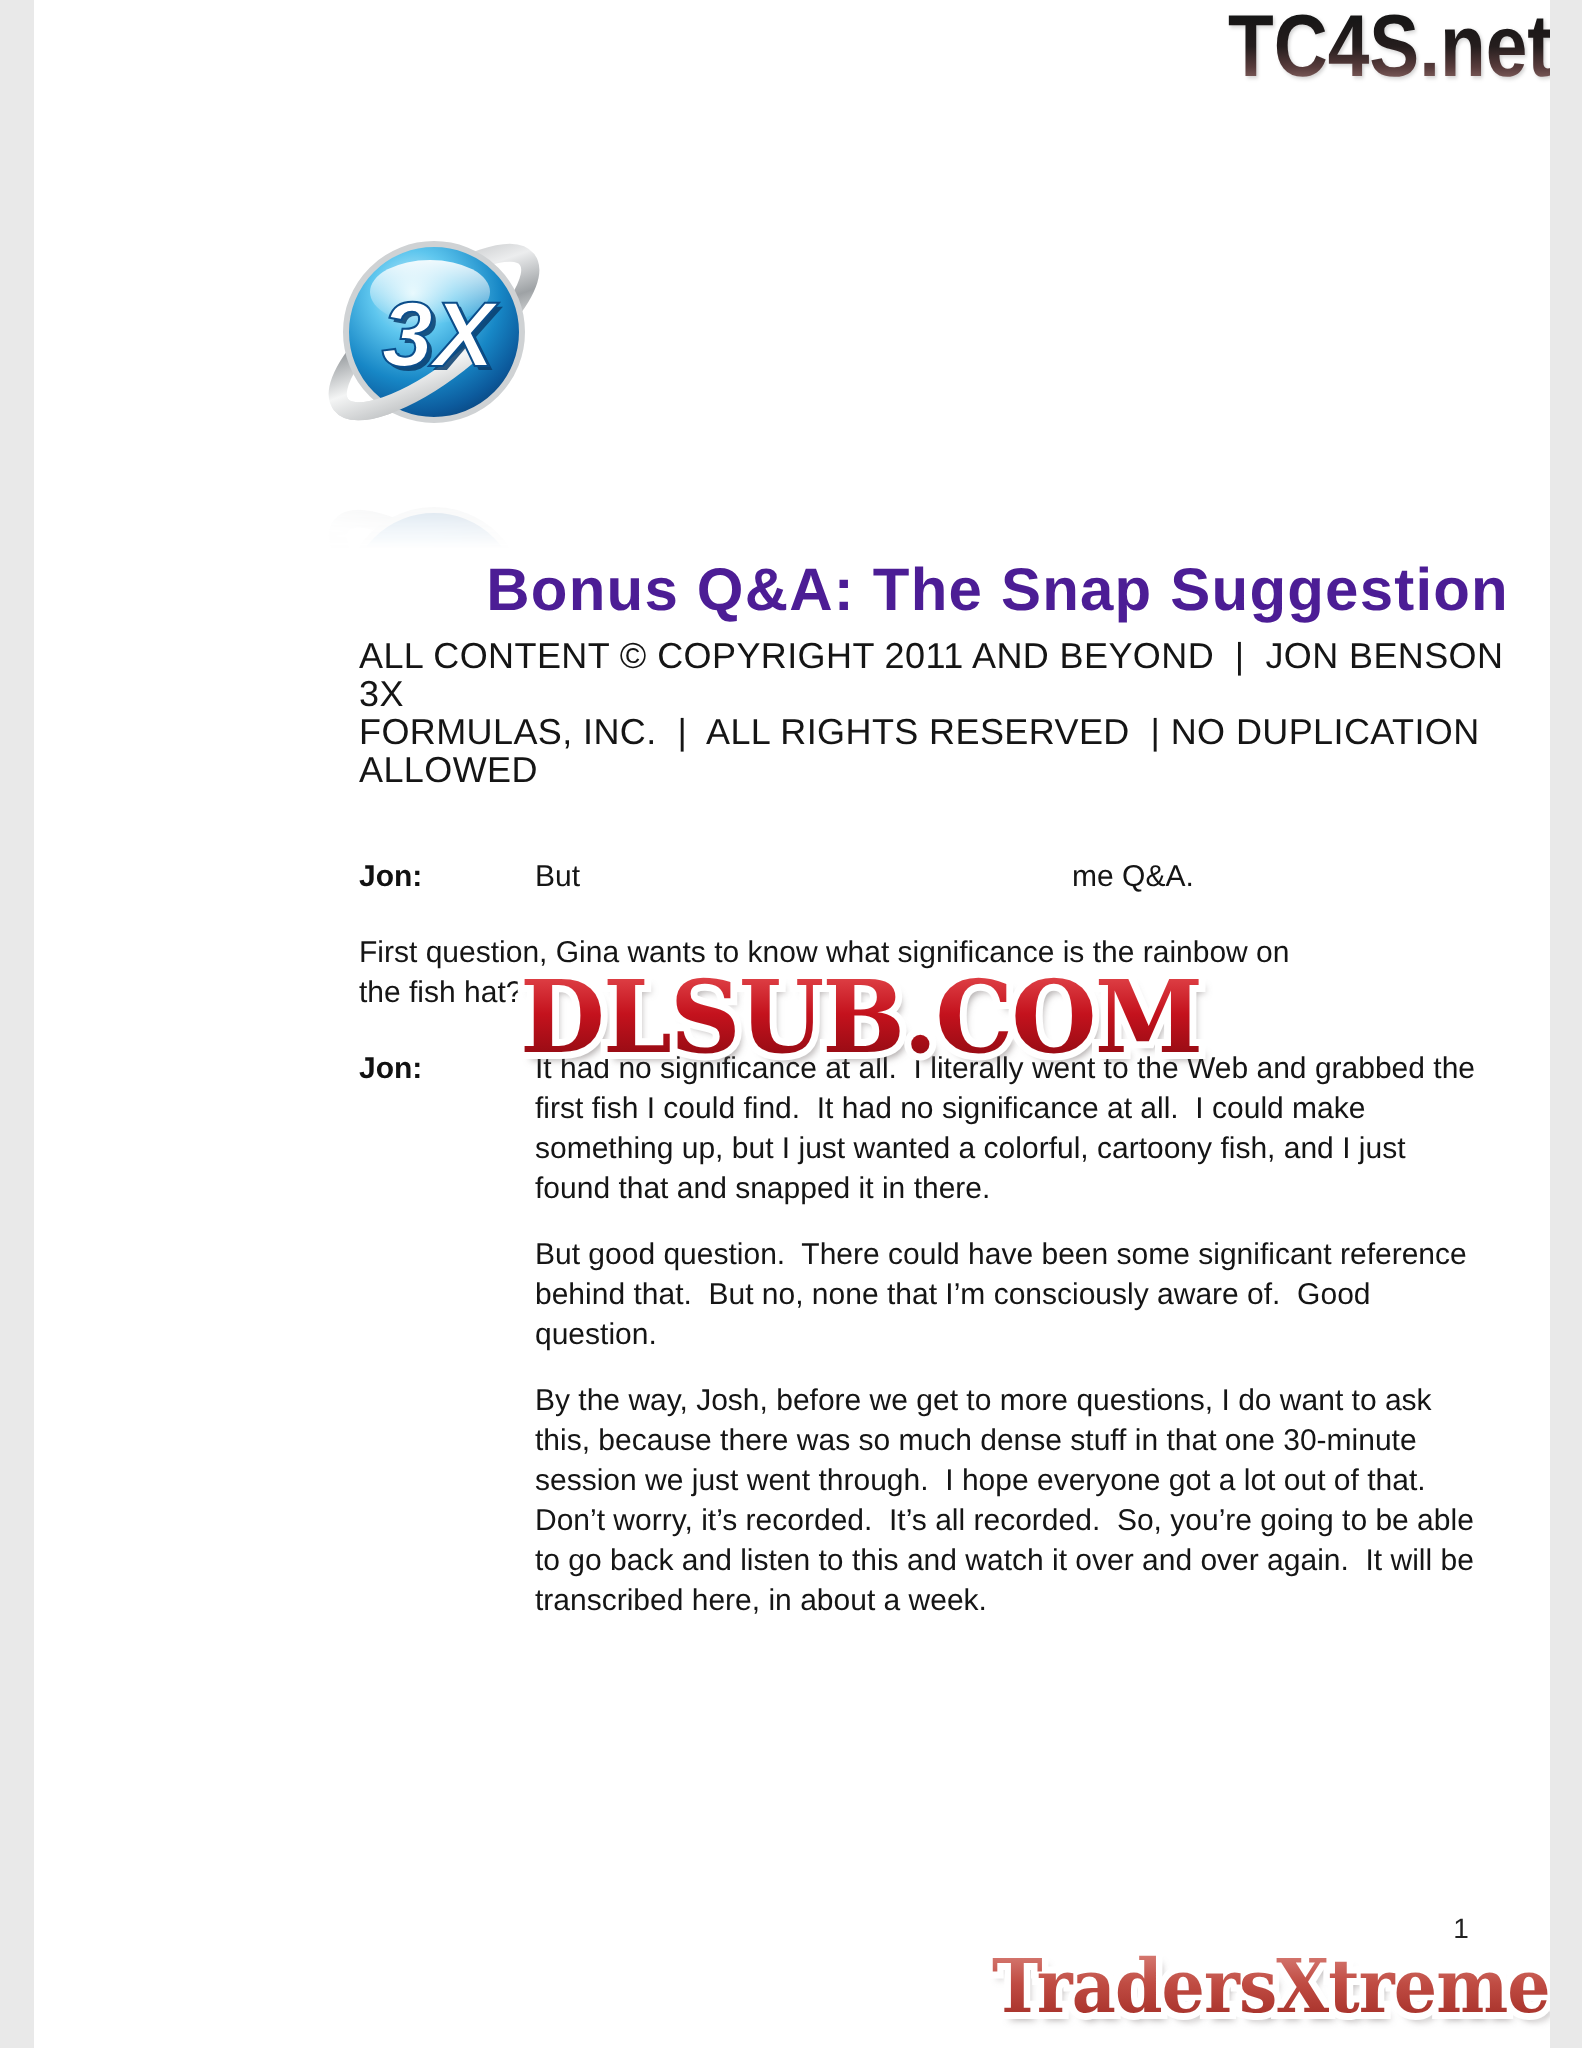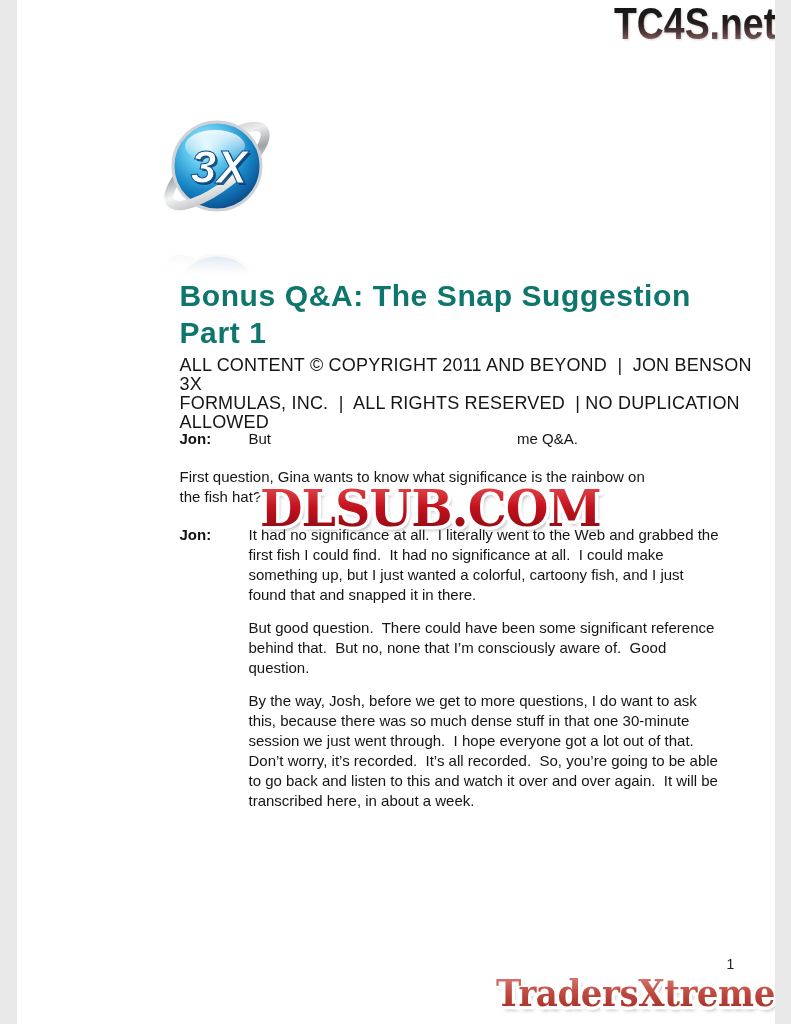--- a/index.html
+++ b/index.html
@@ -43,26 +43,26 @@
   .brand-tagline .hl { color:#1b6fb5; font-weight:bold; }
   .logo-reflection {
     position:relative; height:52px; overflow:hidden; opacity:.32; margin-top:1px;
     -webkit-mask-image:linear-gradient(to bottom, rgba(0,0,0,.85) 0%, transparent 80%);
     mask-image:linear-gradient(to bottom, rgba(0,0,0,.85) 0%, transparent 80%);
   }
   .logo-reflection .logo-row { transform:scaleY(-1); }
 
   
   .title-block { position:absolute; left:163px; top:277px; width:575px; }
-  .doc-title { font-size:30px; font-weight:bold; color:#0f766e; line-height:37px; letter-spacing:.6px; }
+  .doc-title { font-size:30px; font-weight:bold; color:#4c1d95; line-height:37px; letter-spacing:.6px;text-align:right; }
   .copyright { margin-top:5px; font-size:18px; line-height:19px; color:#151515; letter-spacing:.2px; white-space:pre-wrap; }
 
   
   .transcript { position:absolute; left:163px; top:429px; width:562px; }
-  .entry { display:flex; margin-bottom:5px; }
+  .entry { display:flex; margin-bottom:5px;gap:19px; }
   .speaker-label { flex:0 0 69px; font-size:15px; font-weight:bold; line-height:20px; color:#111; }
   .speech { flex:1 1 auto; }
   .speech p { font-size:15px; line-height:20px; color:#151515; margin:0 0 13px; white-space:pre-wrap; }
   .speech p.obscured .gap { display:inline-block; width:246px; }
 
   
   .wm { position:absolute; font-family:"DejaVu Serif", serif; font-weight:bold; line-height:1; white-space:nowrap; }
   .wm .back {
     display:block; color:#fff; -webkit-text-stroke:7px #ffffff;
     text-shadow:3px 4px 4px rgba(110,100,100,.55);
@@ -139,21 +139,20 @@
 
           <div class="brand-line2">FORMULA</div>
         </div>
       </div>
     </div>
   </div>
 
   <div class="title-block">
     <h1 class="doc-title">
       <div>Bonus Q&amp;A: The Snap Suggestion</div>
-      <div>Part 1</div>
     </h1>
     <div class="copyright">ALL CONTENT © COPYRIGHT 2011 AND BEYOND  |  JON BENSON 3X
 FORMULAS, INC.  |  ALL RIGHTS RESERVED  | NO DUPLICATION ALLOWED</div>
   </div>
 
   <div class="transcript">
 
     <div class="entry">
       <div class="speaker-label">Jon:</div>
       <div class="speech">

